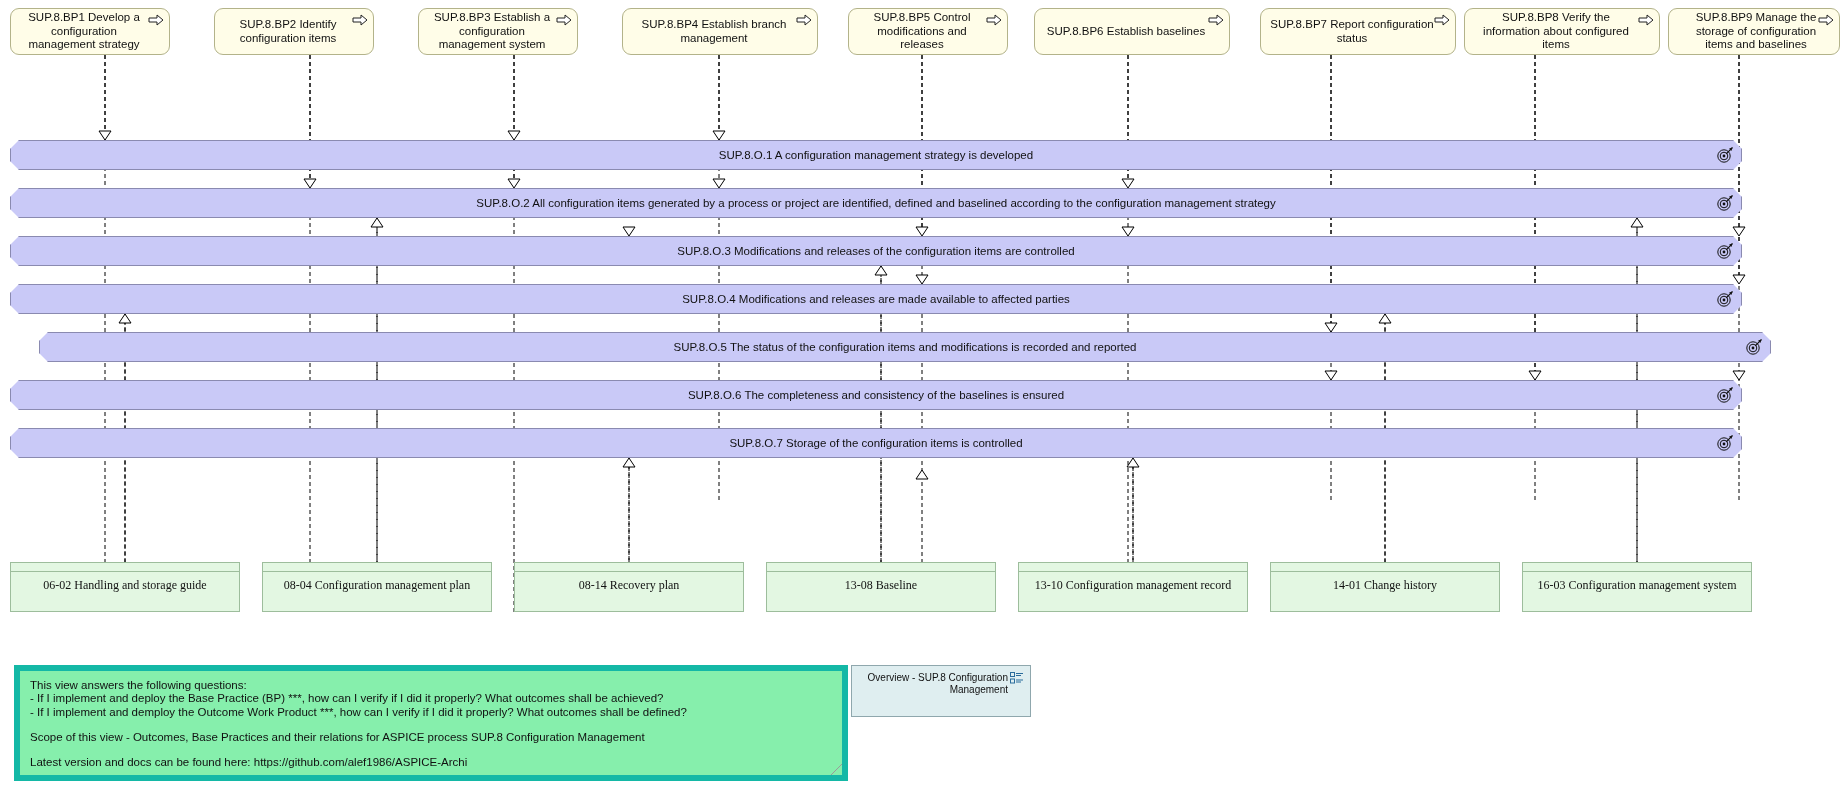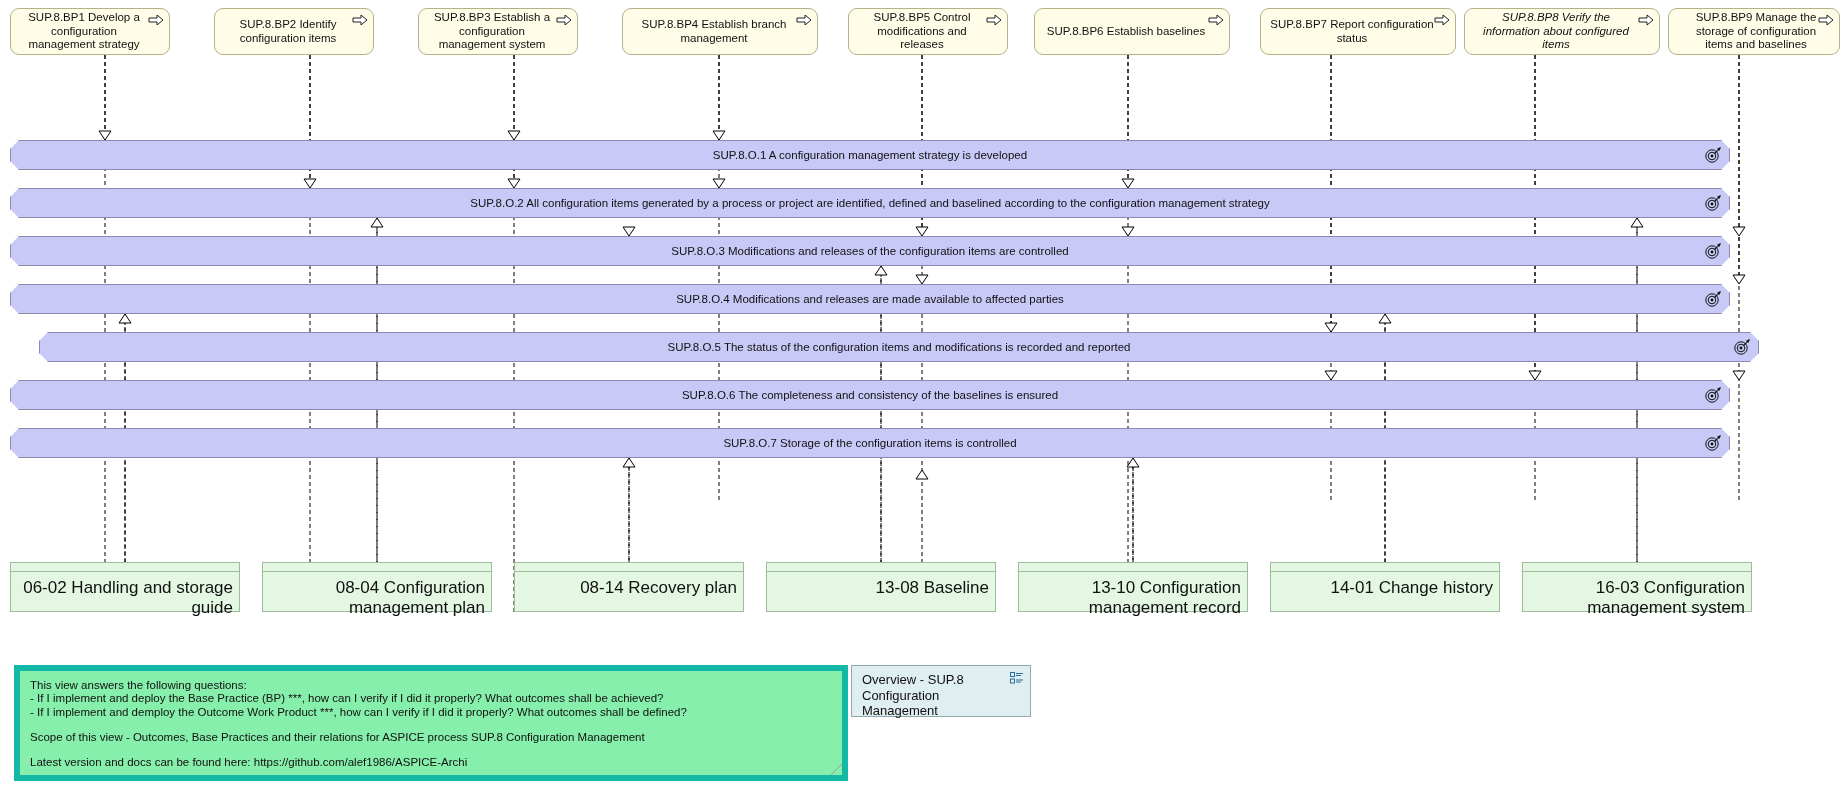--- a/index.html
+++ b/index.html
@@ -54,20 +54,21 @@
     top: 5px;
     width: 16px;
     height: 12px;
   }
 
   
   .outcome {
     position: absolute;
     height: 30px;
     z-index: 4;
+    padding-left: 12px;
   }
   .outcome .shape {
     position: absolute;
     inset: 0;
     background: #c9c9f7;
     border: 1px solid #8a8ab0;
     box-sizing: border-box;
     clip-path: polygon(
        0px 9px,  9px 0px,
        calc(100% - 9px) 0px, 100% 9px,
@@ -102,25 +103,26 @@
     background: #e3f7e2;
     border: 1px solid #9dbd9c;
     z-index: 5;
   }
   .wp-tab {
     height: 9px;
     border-bottom: 1px solid #9dbd9c;
     box-sizing: border-box;
   }
   .wp-label {
-    font-size: 17px;
+    font-size: 12px;
     line-height: 1.18;
-    text-align: right;
+    text-align: center;
     padding: 6px 6px 0 6px;
     color: #111111;
+    font-family: Liberation Serif, serif;
   }
 
   
   .note {
     position: absolute;
     box-sizing: border-box;
     background: #86efac;
     border: 6px solid #14b8a6;
     padding: 8px 10px;
     z-index: 5;
@@ -146,23 +148,23 @@
     box-sizing: border-box;
     background: #dfeef0;
     border: 1px solid #8fa7ad;
     display: flex;
     align-items: flex-start;
     justify-content: center;
     padding: 6px 22px 4px 10px;
     z-index: 5;
   }
   .view-label {
-    font-size: 13px;
+    font-size: 10px;
     line-height: 1.2;
-    text-align: left;
+    text-align: right;
     color: #111111;
   }
   .view-icon {
     position: absolute;
     right: 6px;
     top: 6px;
     width: 14px;
     height: 12px;
   }
 </style>
@@ -281,21 +283,21 @@
     <svg class="bp-icon" viewBox="0 0 16 12">
       <path d="M1 4 H9 V1 L15 6 L9 11 V8 H1 Z" fill="#ffffff" stroke="#222" stroke-width="1"></path>
     </svg>
   </div>
   <div class="bp-box" style="left:1260px;top:8px;width:196px;height:47px;">
     <span class="bp-label">SUP.8.BP7 Report configuration status</span>
     <svg class="bp-icon" viewBox="0 0 16 12">
       <path d="M1 4 H9 V1 L15 6 L9 11 V8 H1 Z" fill="#ffffff" stroke="#222" stroke-width="1"></path>
     </svg>
   </div>
-  <div class="bp-box" style="left:1464px;top:8px;width:196px;height:47px;font-style:italic;">
+  <div class="bp-box" style="left:1464px;top:8px;width:196px;height:47px;">
     <span class="bp-label">SUP.8.BP8 Verify the information about configured items</span>
     <svg class="bp-icon" viewBox="0 0 16 12">
       <path d="M1 4 H9 V1 L15 6 L9 11 V8 H1 Z" fill="#ffffff" stroke="#222" stroke-width="1"></path>
     </svg>
   </div>
   <div class="bp-box" style="left:1668px;top:8px;width:172px;height:47px;padding-left:24px;">
     <span class="bp-label">SUP.8.BP9 Manage the storage of configuration items and baselines</span>
     <svg class="bp-icon" viewBox="0 0 16 12">
       <path d="M1 4 H9 V1 L15 6 L9 11 V8 H1 Z" fill="#ffffff" stroke="#222" stroke-width="1"></path>
     </svg>

